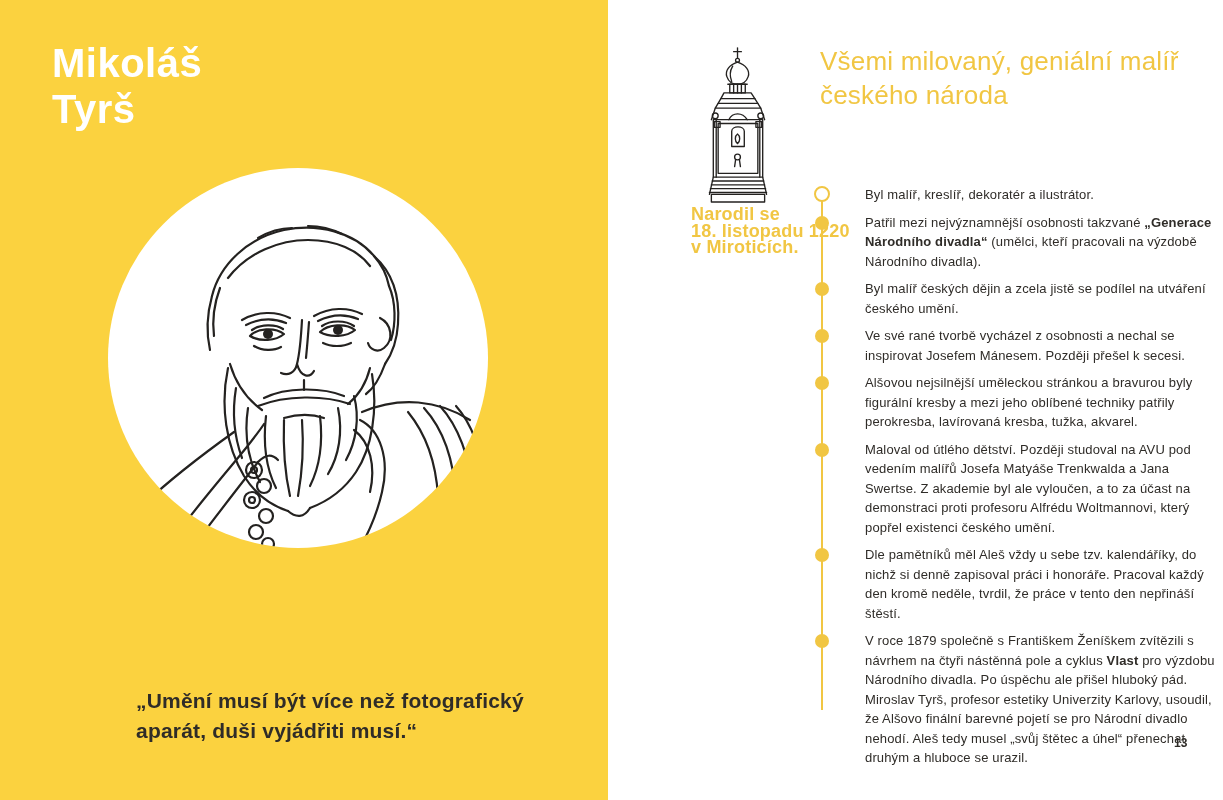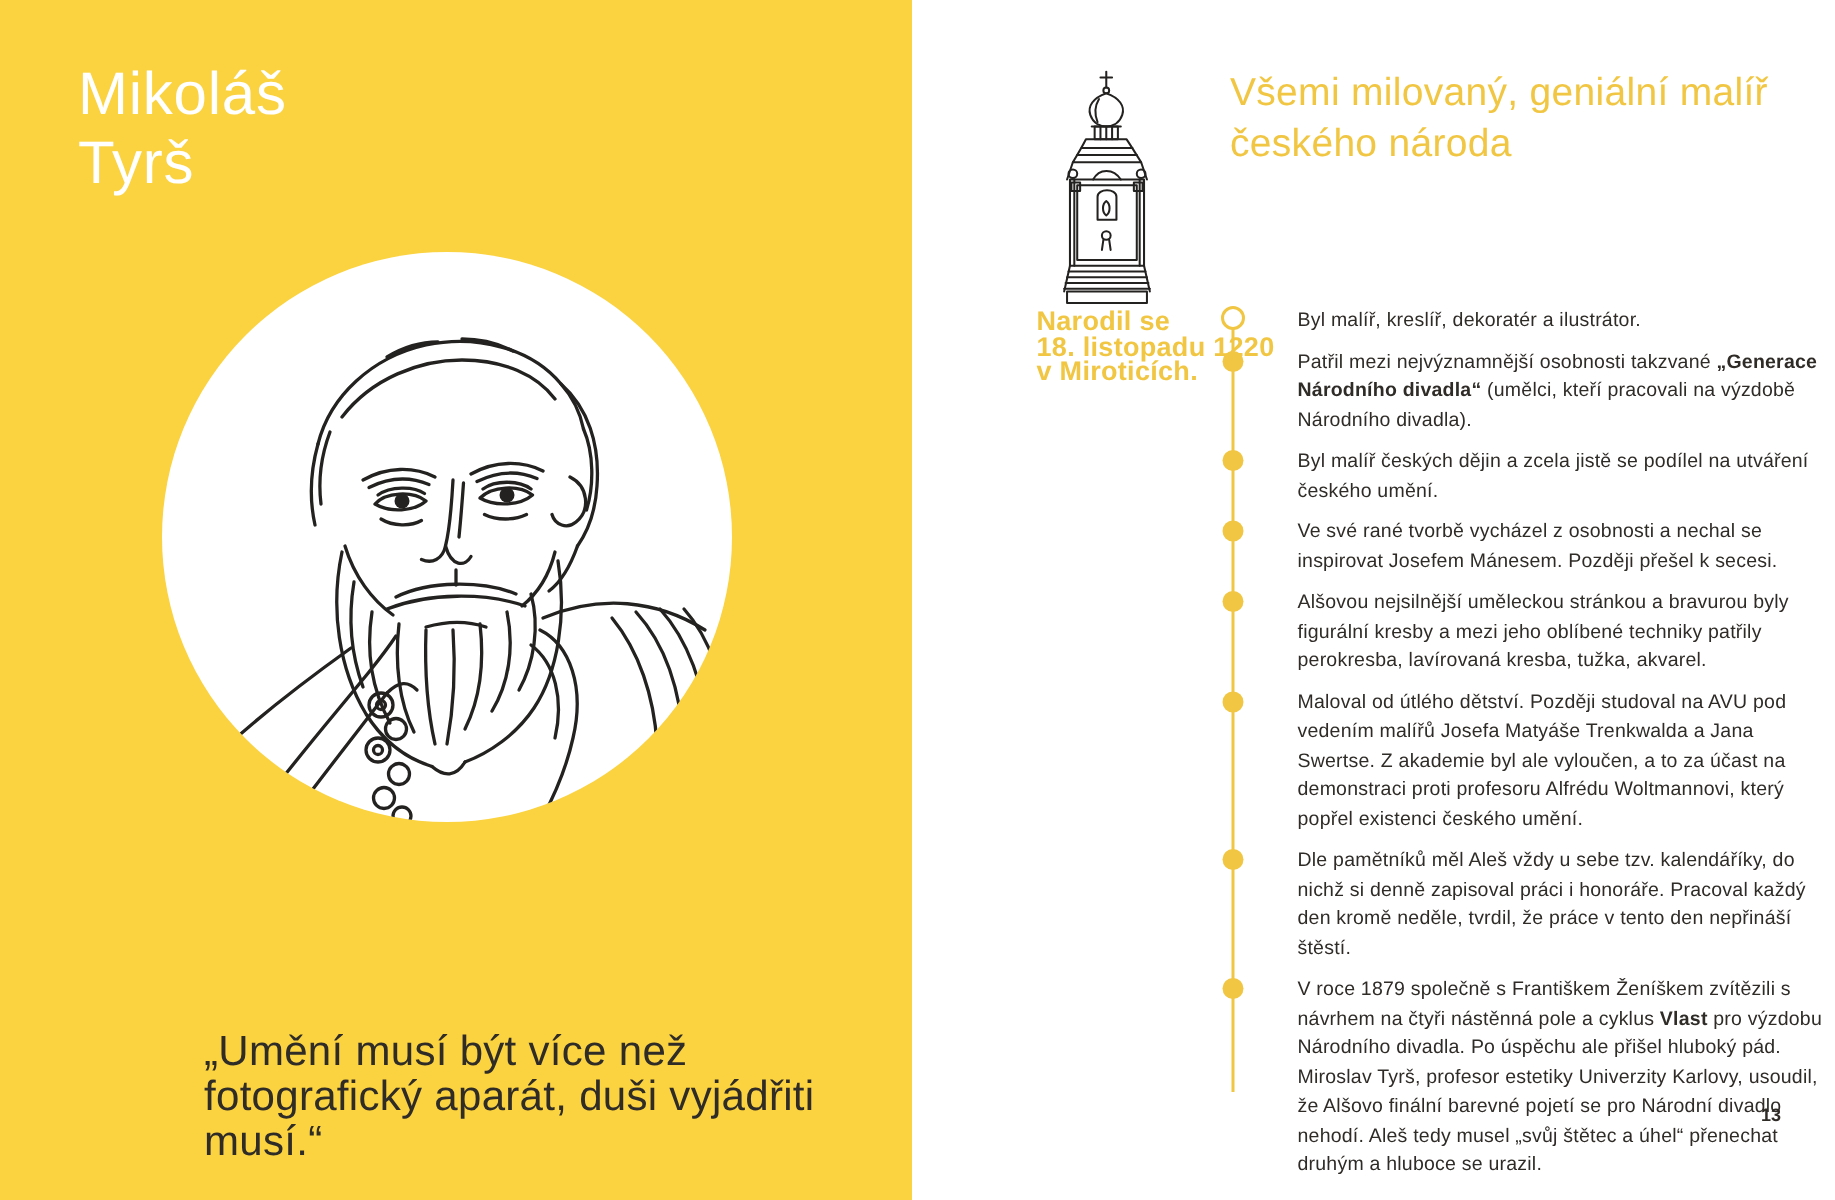--- a/index.html
+++ b/index.html
@@ -14,52 +14,53 @@
     background:var(--paper);
     font-family:"Liberation Sans", sans-serif;
     color:var(--ink);
   }
   .left-page{
     position:absolute;left:0;top:0;width:608px;height:800px;
     background:var(--panel-yellow);
   }
   .page-title{
     position:absolute;left:52px;top:40px;
-    font-size:40px;line-height:46px;font-weight:normal;color:#fff;
+    font-size:40px;line-height:46px;font-weight:bold;color:#fff;
     letter-spacing:0.5px;
   }
   .portrait-circle{
     position:absolute;left:108px;top:168px;width:380px;height:380px;
     border-radius:50%;background:#fff;overflow:hidden;
   }
   .portrait-circle svg{display:block;width:100%;height:100%;}
   .quote{
     position:absolute;left:136px;top:686px;width:440px;
-    font-size:28px;line-height:30px;color:var(--ink);
+    font-size:21px;line-height:30px;color:var(--ink);
     letter-spacing:0.2px;
+    font-weight:bold;
   }
   .right-page{
     position:absolute;left:608px;top:0;width:615px;height:800px;
     background:var(--paper);
   }
   .tower{
     position:absolute;left:84px;top:45px;width:92px;height:158px;
   }
   .birth-note{
     position:absolute;left:83px;top:206px;
     font-size:18px;line-height:16.5px;font-weight:bold;
     color:var(--accent-gold);letter-spacing:0.2px;
   }
   .heading{
     position:absolute;left:212px;top:44px;width:420px;
     font-size:26px;line-height:34px;color:var(--accent-gold);
     letter-spacing:0.2px;
   }
   .timeline{
-    position:absolute;left:204px;top:203px;width:412px;
+    position:absolute;left:204px;top:185px;width:412px;
   }
   .timeline-line{
     position:absolute;left:9px;top:10px;width:2px;height:515px;
     background:var(--accent-gold);
   }
   .timeline-item{
     position:relative;padding-left:53px;margin-bottom:8px;
     font-size:13px;line-height:19.5px;color:var(--ink);
     letter-spacing:0.15px;
   }

